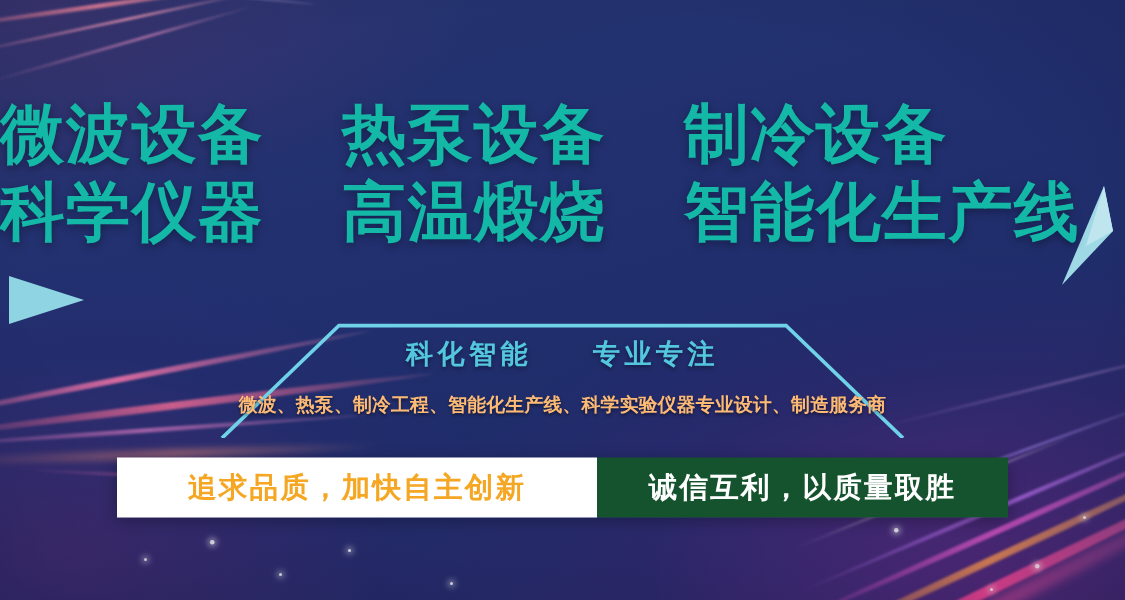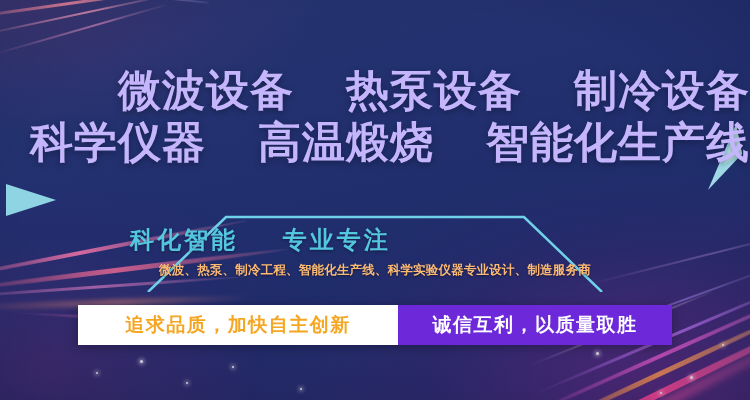--- a/index.html
+++ b/index.html
@@ -110,22 +110,22 @@
     border-top: 16px solid transparent;
     border-bottom: 16px solid transparent;
     border-left: 50px solid #8fd4e3;
   }
   .arrow-right { position: absolute; right: 8px; top: 124px; }
 
   
   .headline {
     position: absolute;
     left: 0; right: 0; top: 64px;
-    text-align: right;
-    color: #c4b5fd;
+    text-align: left;
+    color: #14b8a6;
     font-weight: 700;
     font-size: 43px;
     line-height: 52px;
     letter-spacing: 1px;
     text-shadow: 0 2px 6px rgba(0,0,0,0.35);
     font-family: "DejaVu Sans", "Liberation Sans", sans-serif;
   }
   .headline .line { display: block; white-space: nowrap; }
   .headline .grp { display: inline-block; }
   .headline .gap { display: inline-block; width: 20px; }
@@ -133,23 +133,23 @@
   
   .trapzone {
     position: absolute;
     left: 130px; top: 214px;
     width: 490px; height: 78px;
   }
   .trapzone svg { position: absolute; inset: 0; }
   .sub-title {
     position: absolute;
     left: 0; right: 0; top: 10px;
-    text-align: left;
+    text-align: center;
     color: #54c7e0;
-    font-size: 24px;
+    font-size: 18px;
     font-weight: 700;
     letter-spacing: 3px;
     font-family: "DejaVu Sans", "Liberation Sans", sans-serif;
     text-shadow: 0 1px 3px rgba(0,0,0,0.4);
   }
   .sub-title .spacer { display: inline-block; width: 22px; }
   .desc-line {
     position: absolute;
     left: -60px; right: -60px; top: 48px;
     text-align: center;
@@ -174,21 +174,21 @@
     display: flex;
     align-items: center;
     justify-content: center;
     font-size: 19px;
     font-weight: 700;
     letter-spacing: 1.5px;
     font-family: "DejaVu Sans", "Liberation Sans", sans-serif;
     white-space: nowrap;
   }
   .slogan-left  { width: 332px; background: #ffffff; color: #f5a623; }
-  .slogan-right { width: 284px; background: #6d28d9; color: #ffffff; }
+  .slogan-right { width: 284px; background: #14532d; color: #ffffff; }
 </style>
 </head>
 <body>
 
 <div id="banner">
 
   <div class="bg-base"></div>
 
   <div>
     <div class="streak tl1"></div>

